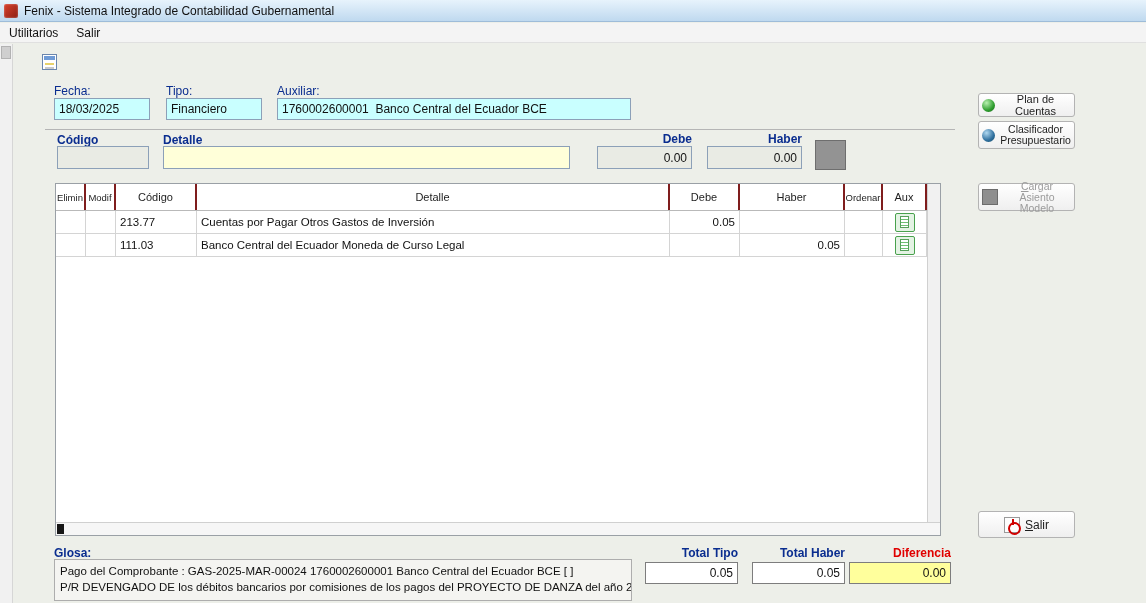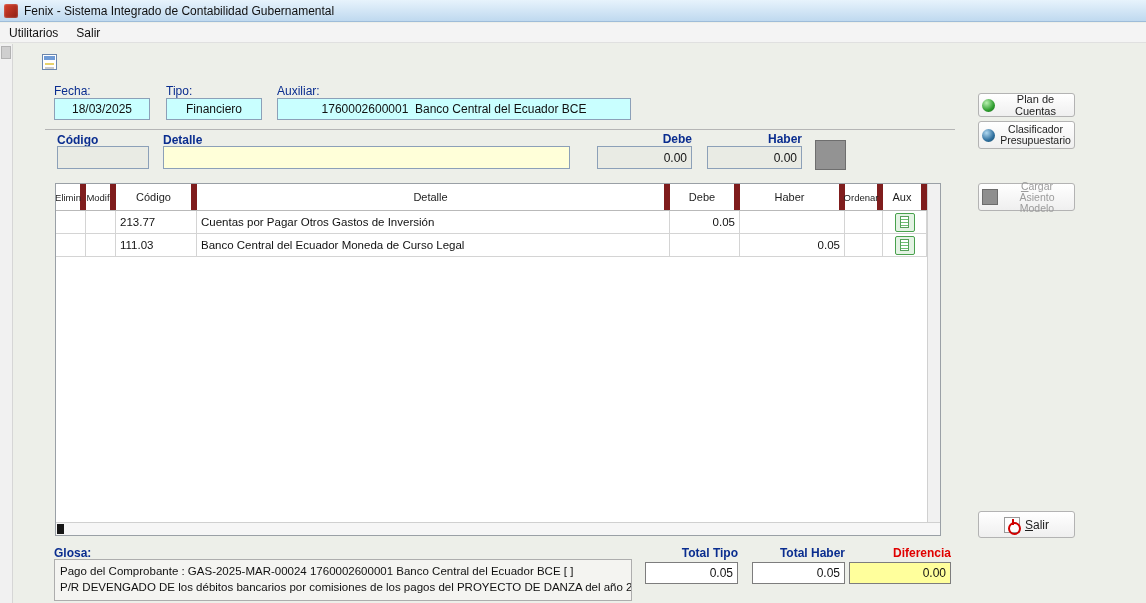--- a/index.html
+++ b/index.html
@@ -52,37 +52,37 @@
 
   
   .lbl { position: absolute; font-size: 12px; color: #0a2d8f; white-space: nowrap; }
   .lbl.b { font-weight: bold; }
   .lbl.red { color: #e00000; font-weight: bold; }
   .lbl.ra { text-align: right; }
 
   
   .field {
     position: absolute; border: 1px solid #8ca0b8; font-size: 12px;
-    padding: 0 4px; font-family: inherit; color: #111; background: #fff; text-align: center;
+    padding: 0 4px; font-family: inherit; color: #111; background: #fff;
   }
   .cyan { background: #c9ffff; }
   .paleyellow { background: #ffffd9; }
   .grayish { background: #e9ebe4; }
   .right { text-align: right; }
   .sep1 { position: absolute; left: 45px; top: 129px; width: 910px; border-top: 1px solid #b5b5b5; }
   .graybtn { position: absolute; left: 815px; top: 140px; width: 31px; height: 30px; background: #939393; border: 1px solid #6e6e6e; }
 
   
   .grid {
     position: absolute; left: 55px; top: 183px; width: 886px; height: 353px;
     background: #ffffff; border: 1px solid #9aa0a6; overflow: hidden;
   }
   .grid-header { display: flex; height: 27px; border-bottom: 1px solid #b9b9b9; background: #ffffff; }
   .gh {
-    border-right: 6px solid #7f1d1d; display: flex; align-items: center; justify-content: center;
+    border-right: 2px solid #7f1d1d; display: flex; align-items: center; justify-content: center;
     font-size: 11px; color: #1d1d1d;
   }
   .gh.small { font-size: 9.5px; }
   .grid-row { display: flex; height: 23px; border-bottom: 1px solid #d4d4d4; }
   .gc {
     border-right: 1px solid #d4d4d4; font-size: 11.5px; color: #111;
     display: flex; align-items: center; padding: 0 4px; overflow: hidden; white-space: nowrap;
   }
   .gc.center { justify-content: center; padding: 0; }
   .gc.rightA { justify-content: flex-end; }

